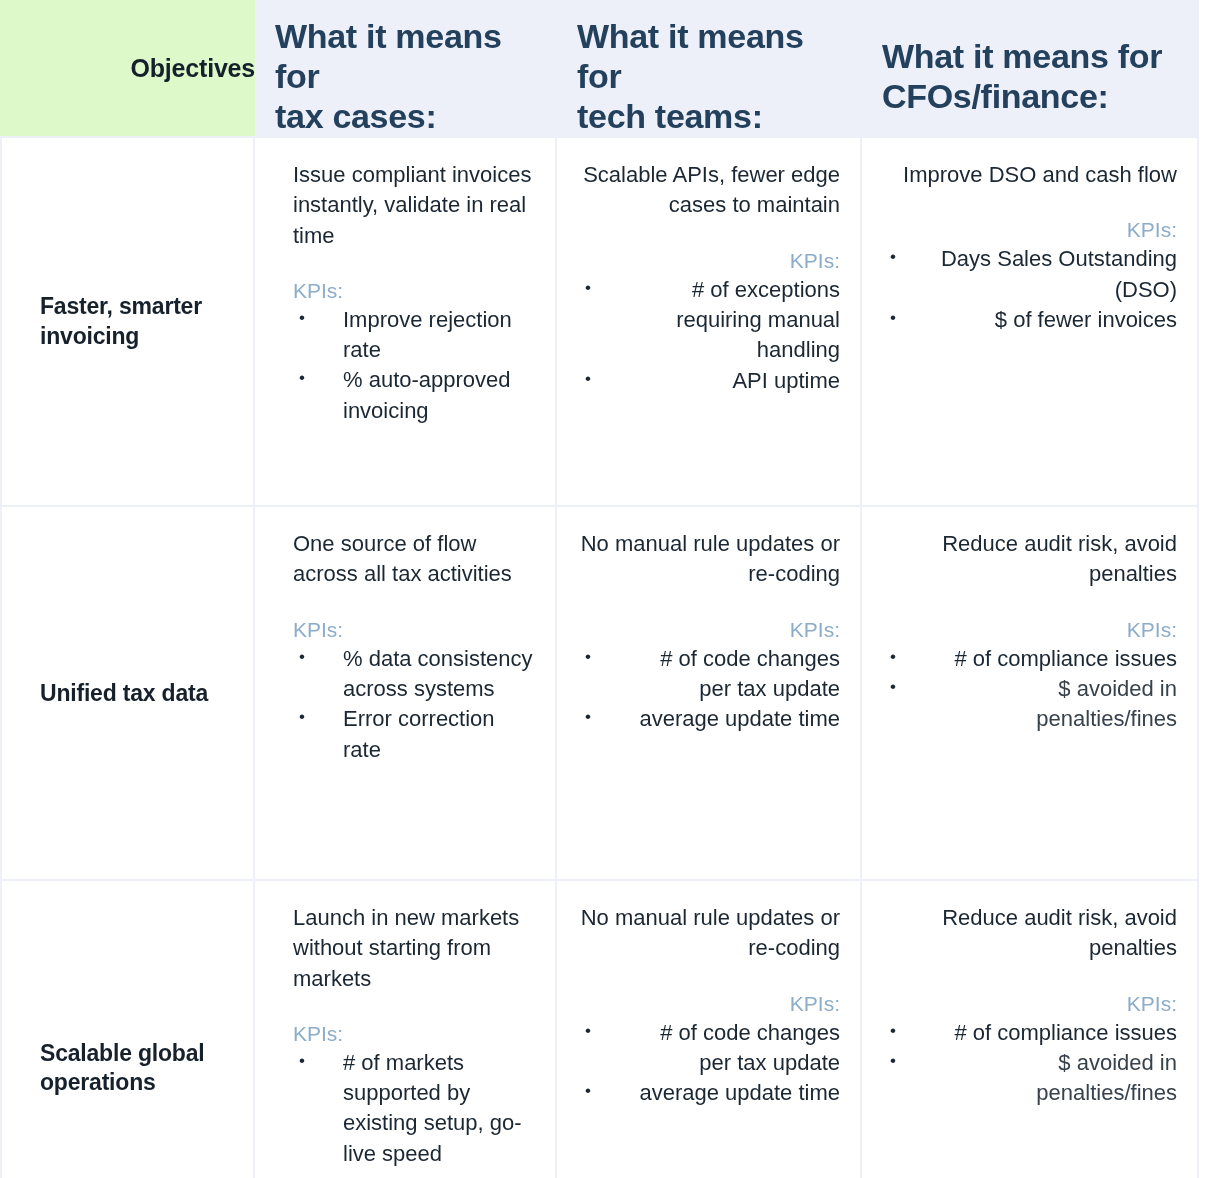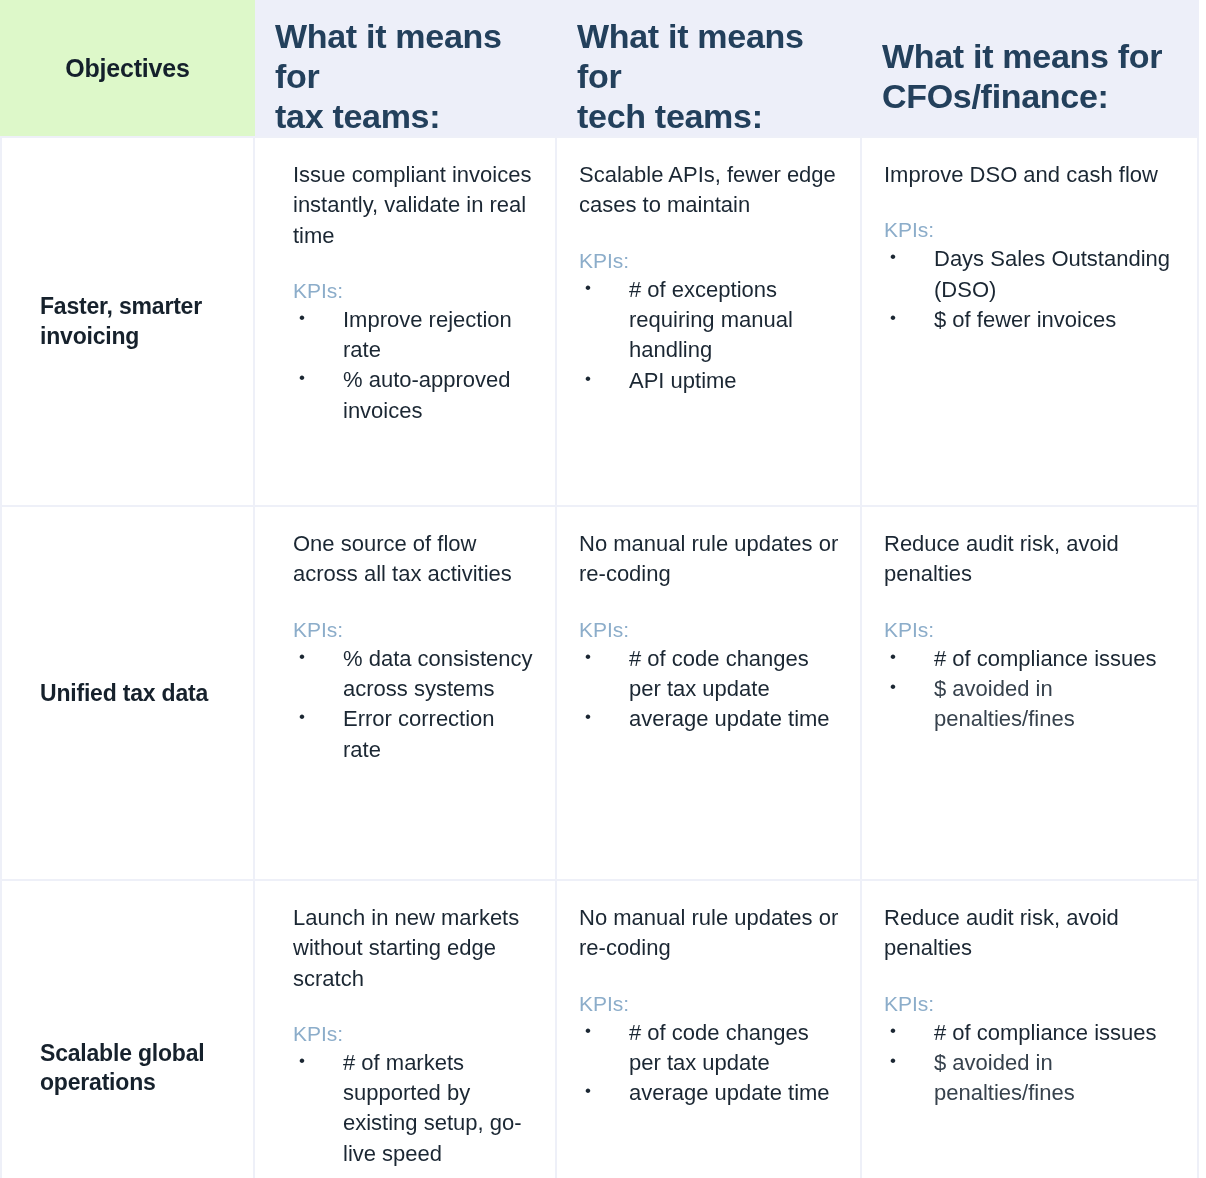--- a/index.html
+++ b/index.html
@@ -29,21 +29,21 @@
 
   
   thead th {
     vertical-align: middle;
     padding: 0;
     height: 110px;
     border: 0;
   }
   .hdr-objectives {
     background: #ddf8c9;
-    text-align: center;
+    text-align: right;
     color: #14202b;
     font-size: 25px;
     font-weight: 700;
     letter-spacing: -0.2px;
   }
   .hdr-col {
     background: #edeff9;
     color: #23405c;
     font-size: 34px;
     font-weight: 700;
@@ -79,21 +79,21 @@
     font-size: 23px;
     font-weight: 700;
     line-height: 1.28;
     letter-spacing: -0.2px;
   }
 
   
   .content-cell {
     padding: 22px 20px 0 38px;
   }
-  .content-cell.tight { padding-left: 22px; }
+  .content-cell.tight { padding-left: 22px; text-align: right; }
 
   .lede {
     color: #1b2733;
     font-size: 22px;
     line-height: 1.37;
     font-weight: 400;
   }
   .kpi-label {
     color: #8cadca;
     font-size: 21px;
@@ -136,21 +136,21 @@
       <col class="c-cfo">
   </colgroup>
 
   <thead>
     <tr>
       <th class="hdr-objectives">
         <span>Objectives</span>
       </th>
       <th class="hdr-col">
         <span>What it means for</span>
-        <span class="l2">tax teams:</span>
+        <span class="l2">tax cases:</span>
       </th>
       <th class="hdr-col">
         <span>What it means for</span>
         <span class="l2">tech teams:</span>
       </th>
       <th class="hdr-col">
         <span>What it means for</span>
         <span class="l2">CFOs/finance:</span>
       </th>
     </tr>
@@ -160,21 +160,21 @@
 
     <tr class="row1">
       <td class="obj-cell">
         <div class="obj-title">Faster, smarter invoicing</div>
       </td>
       <td class="content-cell">
         <div class="lede">Issue compliant invoices instantly, validate in real time</div>
         <div class="kpi-label">KPIs:</div>
         <ul class="kpi-list">
           <li>Improve rejection rate</li>
-          <li>% auto-approved invoices</li>
+          <li>% auto-approved invoicing</li>
         </ul>
       </td>
       <td class="content-cell tight">
         <div class="lede">Scalable APIs, fewer edge cases to maintain</div>
         <div class="kpi-label">KPIs:</div>
         <ul class="kpi-list">
           <li># of exceptions requiring manual handling</li>
           <li>API uptime</li>
         </ul>
       </td>
@@ -216,21 +216,21 @@
           <li class="muted">$ avoided in penalties/fines</li>
         </ul>
       </td>
     </tr>
 
     <tr class="row3">
       <td class="obj-cell">
         <div class="obj-title">Scalable global operations</div>
       </td>
       <td class="content-cell">
-        <div class="lede">Launch in new markets without starting edge scratch</div>
+        <div class="lede">Launch in new markets without starting from markets</div>
         <div class="kpi-label">KPIs:</div>
         <ul class="kpi-list">
           <li># of markets supported by existing setup, go-live speed</li>
         </ul>
       </td>
       <td class="content-cell tight">
         <div class="lede">No manual rule updates or re-coding</div>
         <div class="kpi-label">KPIs:</div>
         <ul class="kpi-list">
           <li># of code changes per tax update</li>

